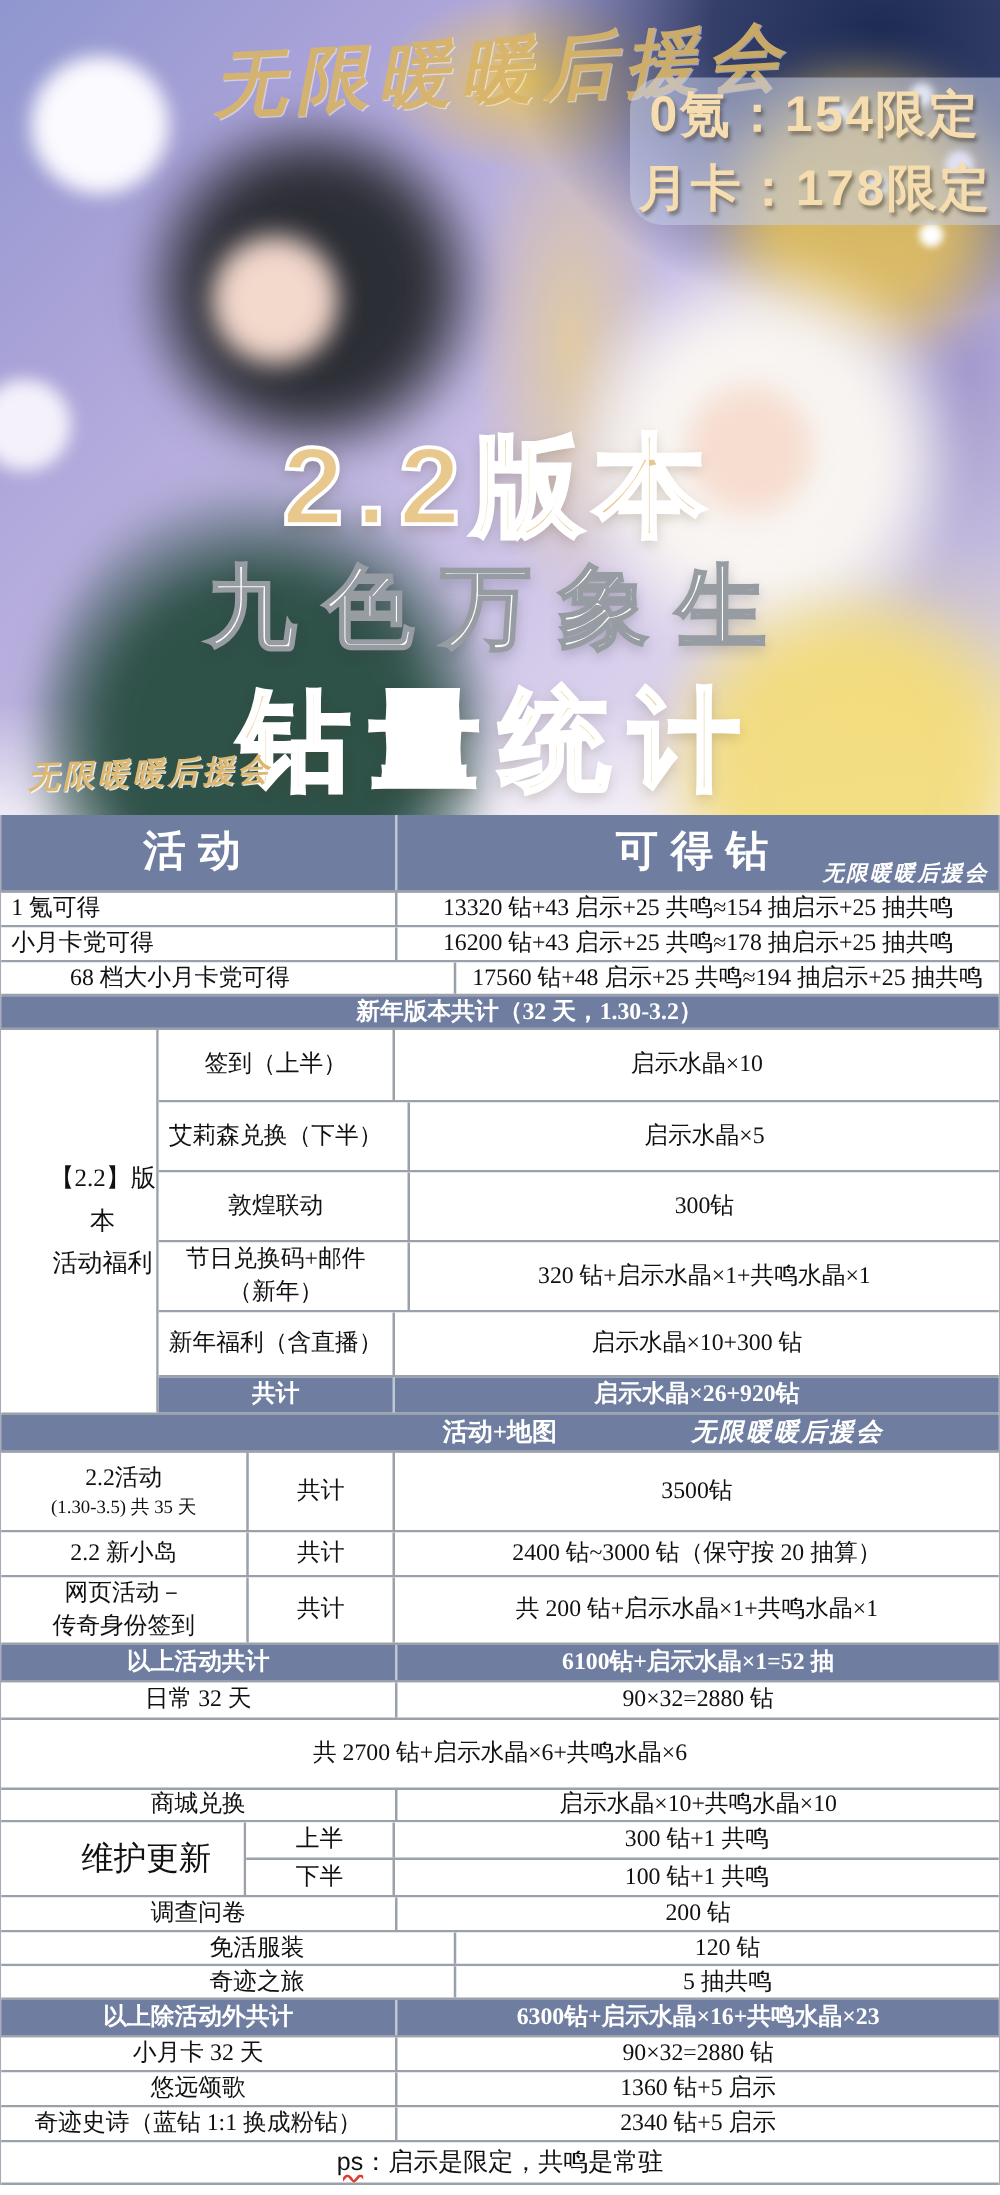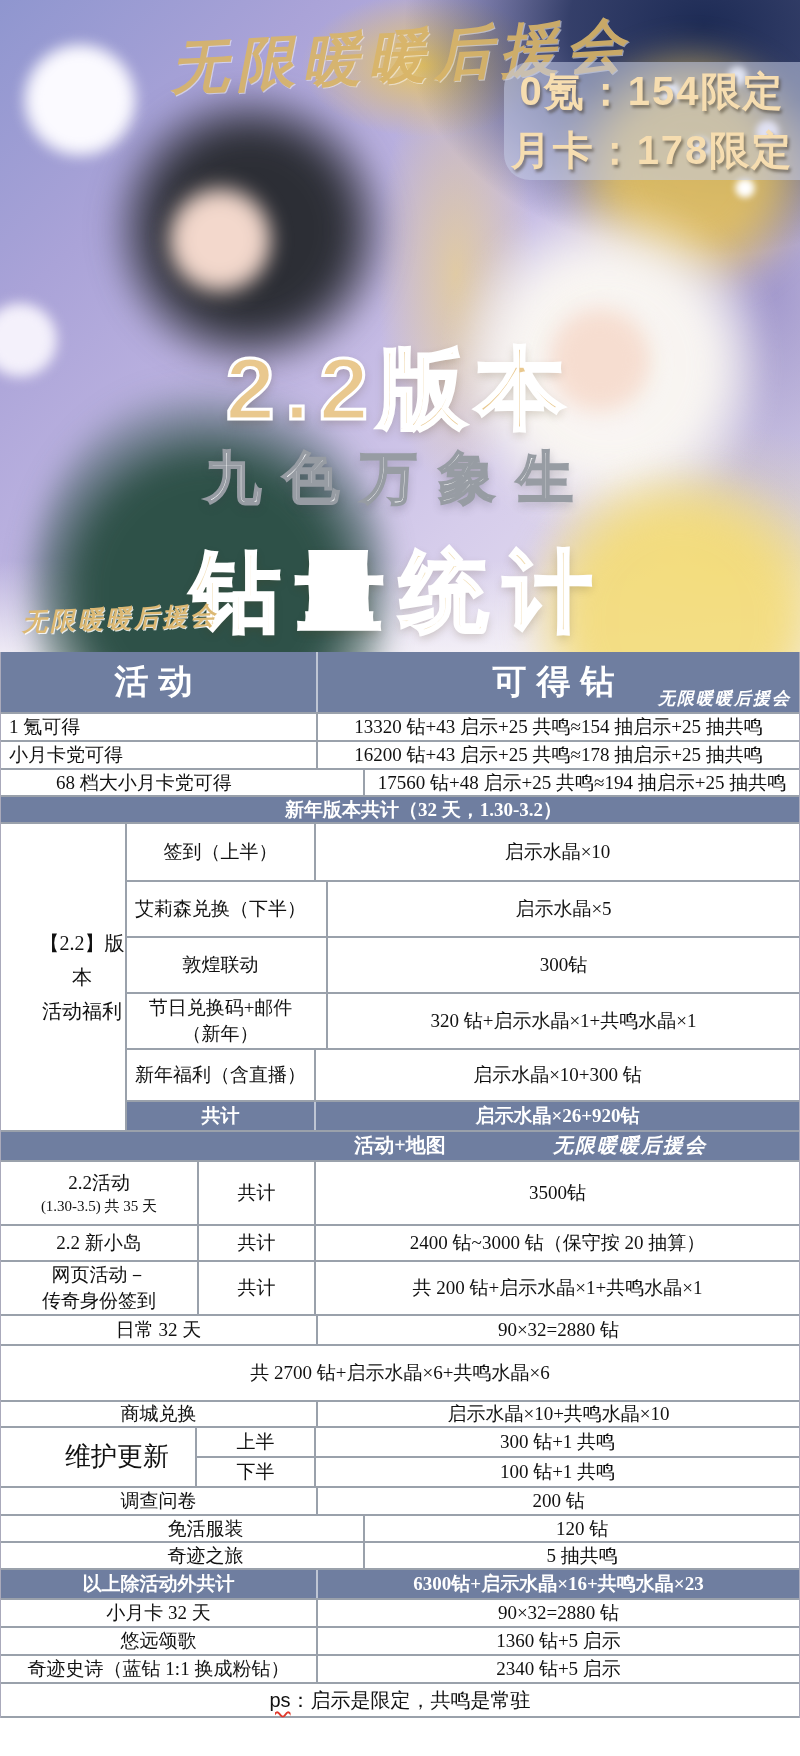--- a/index.html
+++ b/index.html
@@ -48,21 +48,21 @@
           text-shadow:1px 1px 0 rgba(255,255,255,.55);white-space:nowrap;}
   .badge{position:absolute;right:0;top:62px;width:296px;height:118px;border-radius:26px 0 0 26px;
          background:rgba(198,206,231,.55);display:flex;flex-direction:column;align-items:center;
          justify-content:center;gap:4px;}
   .badge div{font-family:"Liberation Sans",sans-serif;font-weight:800;font-size:40px;color:#f6ddb0;
          letter-spacing:2px;text-shadow:2px 3px 3px rgba(55,45,25,.45);white-space:nowrap;}
   .title{position:absolute;left:0;right:0;text-align:center;font-family:"Liberation Sans",sans-serif;
          font-weight:800;line-height:1;white-space:nowrap;}
   .t1{top:345px;font-size:88px;letter-spacing:10px;color:#e9c88e;-webkit-text-stroke:3px #fff;
       text-shadow:0 4px 10px rgba(80,60,20,.25);}
-  .t2{top:450px;font-size:56px;letter-spacing:22px;color:#fff;-webkit-text-stroke:2px #979ca3;
+  .t2{top:450px;font-size:72px;letter-spacing:22px;color:#fff;-webkit-text-stroke:2px #979ca3;
       text-shadow:0 4px 10px rgba(60,60,70,.3);}
   .t3{top:548px;font-size:88px;letter-spacing:16px;color:#f1ddb4;-webkit-text-stroke:3px #fff;
       text-shadow:0 4px 10px rgba(80,60,20,.25);}
   .wm-left{position:absolute;left:22px;top:602px;font-size:25px;font-weight:bold;font-style:italic;
            color:#dcb873;letter-spacing:3px;transform:rotate(-2deg);
            text-shadow:1px 1px 0 rgba(255,255,255,.85);white-space:nowrap;}
 
   
   .tbl{position:relative;width:800px;border-left:1px solid #aab;border-right:1px solid #aab;
        box-sizing:border-box;font-size:19px;}
@@ -210,20 +210,24 @@
     </div>
     <div class="row h54">
       <div class="c w3 two">
         <span>网页活动－</span>
         <span>传奇身份签到</span>
       </div>
       <div class="c w4">共计</div>
       <div class="c val">共 200 钻+启示水晶×1+共鸣水晶×1</div>
     </div>
 
+    <div class="row h30 slate">
+      <div class="c w1">以上活动共计</div>
+      <div class="c val">6100钻+启示水晶×1=52 抽</div>
+    </div>
 
     <div class="row h30">
       <div class="c w1">日常 32 天</div>
       <div class="c val">90×32=2880 钻</div>
     </div>
     <div class="row h56">
       <div class="c val">共 2700 钻+启示水晶×6+共鸣水晶×6</div>
     </div>
     <div class="row h26">
       <div class="c w1">商城兑换</div>

